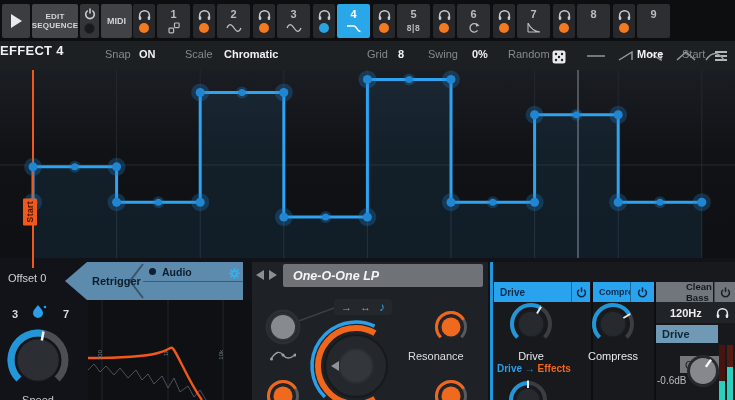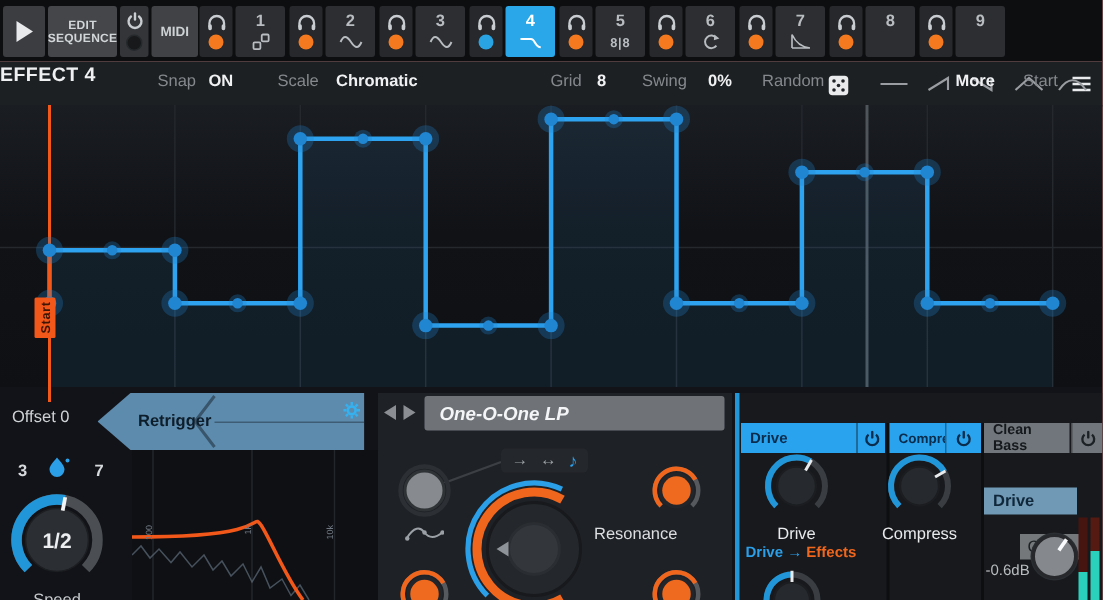--- a/index.html
+++ b/index.html
@@ -1,16 +1,16 @@
 <!DOCTYPE html>
 <html><head>
 <meta charset="utf-8">
 <style>
   html,body{margin:0;padding:0;background:#0a0b0d;}
-  #page{position:relative;width:735px;height:400px;overflow:hidden;background:#fca5a5;
+  #page{position:relative;width:735px;height:400px;overflow:hidden;background:#fde047;
         font-family:"Liberation Sans",sans-serif;-webkit-font-smoothing:antialiased;color:#d7dadd;}
   
   #topbar{position:absolute;left:0;top:0;width:735px;height:41px;background:#0d0e10;}
   .cellbtn{position:absolute;top:4px;height:34px;background:#3b3d41;border-radius:2px;
            display:flex;align-items:center;justify-content:center;box-sizing:border-box;}
   #playcell{left:2px;width:28px;}
   #playtri{width:0;height:0;border-left:11px solid #e8eaec;border-top:7px solid transparent;border-bottom:7px solid transparent;}
   #editcell{left:32px;width:46px;background:#44464a;}
   #editlbl{font-size:8px;font-weight:bold;color:#d3d6d9;text-align:center;line-height:9px;letter-spacing:.2px;}
   #pwrcell{left:80px;width:19px;background:#333538;flex-direction:column;gap:3px;}
@@ -69,29 +69,29 @@
   #prevbtn,#nextbtn{position:absolute;top:8px;width:0;height:0;border-top:5px solid transparent;border-bottom:5px solid transparent;}
   #prevbtn{left:4px;border-right:8px solid #8b8f93;}
   #nextbtn{left:17px;border-left:8px solid #8b8f93;}
   #presetbar{position:absolute;left:31px;top:2px;width:200px;height:23px;background:#6f7378;border-radius:2px;
              display:flex;align-items:center;font-style:italic;}
   #presetname{font-size:12.5px;font-weight:bold;color:#f4f5f6;padding-left:10px;}
   #iconbox{position:absolute;left:82px;top:37px;width:58px;height:16px;background:#24272c;border-radius:3px;
            display:flex;align-items:center;justify-content:center;gap:8px;font-size:11px;}
   #iconbox .gry{color:#9aa0a5;} #iconbox .blu{color:#2b9fe8;font-size:12px;}
   .knob{position:absolute;}
-  #resonancelbl{position:absolute;left:144px;top:88px;width:76px;font-size:11px;color:#dcdee0;}
+  #resonancelbl{position:absolute;left:156px;top:88px;width:76px;font-size:11px;color:#dcdee0;}
   
   #master{position:absolute;left:490px;top:4px;width:245px;height:138px;background:#17191d;}
   #masterborder{position:absolute;left:0;top:0;width:3px;height:138px;background:#2196d9;}
   #masterhdr{position:absolute;left:3px;top:0;width:242px;height:19px;background:#1d72c4;display:flex;align-items:center;}
   #masterttl{font-size:12px;font-weight:bold;color:#0a2336;padding-left:8px;letter-spacing:.5px;}
   .mtab{position:absolute;top:20px;height:20px;background:#2aa3ee;display:flex;align-items:center;box-sizing:border-box;}
   .mtab .mlbl{font-size:10px;font-weight:bold;color:#0b2d4d;padding-left:6px;}
-  .mtab.gray{background:#70767b;} .mtab.gray .mlbl{color:#15191d;}
+  .mtab.gray{background:#70767b;padding-left:24px;} .mtab.gray .mlbl{color:#15191d;}
   .pcell{position:absolute;top:20px;height:20px;display:flex;align-items:center;justify-content:center;
          border-left:1px solid rgba(0,0,0,.35);box-sizing:border-box;}
   .coldiv{position:absolute;top:20px;width:2px;height:118px;background:#0d0e10;}
   .klabel{position:absolute;font-size:11px;color:#e8eaec;text-align:center;}
   #routing{position:absolute;left:7px;top:101px;font-size:10px;font-weight:bold;white-space:nowrap;}
   #routing .r1{color:#2b9fe8;} #routing .r2{color:#f0661c;}
   #row120{position:absolute;left:166px;top:40px;width:79px;height:21px;background:#202327;display:flex;align-items:center;}
   #freqval{font-size:11px;font-weight:bold;color:#eceef0;margin-left:14px;}
   #row120 svg{margin-left:14px;}
   #rowout{position:absolute;left:166px;top:63px;width:62px;height:18px;background:#6f99b5;display:flex;align-items:center;}
@@ -405,41 +405,44 @@
 
   <div id="bottom">
     <div id="startstub"></div>
     <span id="offsetlbl">Offset 0</span>
 
     <div id="banner">
       <span id="bannerlbl">Retrigger</span>
       <svg style="position:absolute;left:58px;top:0" width="22" height="38">
         <path d="M20 2 L7 19 L20 36" stroke="rgba(20,32,44,.5)" stroke-width="2" fill="none"></path>
       </svg>
+      <div class="brow" style="top:0">
+        <span class="bullet"></span>
+        <span class="blbl">Audio</span>
+      </div>
       <div id="browdiv"></div>
       <svg id="bannergear" width="13" height="13" viewBox="0 0 13 13">
         <path d="M6.5 1 V3 M6.5 10 V12 M1 6.5 H3 M10 6.5 H12 M2.6 2.6 L4 4 M9 9 L10.4 10.4 M10.4 2.6 L9 4 M4 9 L2.6 10.4" stroke="#35b1f0" stroke-width="1.6"></path>
         <circle cx="6.5" cy="6.5" r="2.6" fill="none" stroke="#35b1f0" stroke-width="1.8"></circle>
       </svg>
     </div>
 
     <span id="rng3">3</span>
     <svg id="droplet" width="16" height="15" viewBox="0 0 16 15">
       <path d="M7 1 C9.5 4,12 6.5,12 9 a5 5 0 1 1 -10 0 C2 6.5,4.5 4,7 1 Z" fill="#2b9fe8"></path>
       <circle cx="14" cy="3" r="1.3" fill="#2b9fe8"></circle>
     </svg>
     <span id="rng7">7</span>
 
     <svg id="speedknob" class="knob" width="68" height="68" viewBox="0 0 68 68">
       <path d="M14.91 53.09 A27 27 0 1 1 53.09 53.09" fill="none" stroke="#4b4f54" stroke-width="7"></path>
       <path d="M14.91 53.09 A27 27 0 0 1 39.15 7.50" fill="none" stroke="#2196d9" stroke-width="7"></path>
       <circle cx="34" cy="34" r="21" fill="#2b2e33" stroke="#1c1e21"></circle>
       <path d="M37.8 14.4 L39.5 5.5" stroke="#f2f3f4" stroke-width="2.5"></path>
     </svg>
-    <div id="speedval">1/2</div>
     <div id="speedlbl">Speed</div>
 
     <div id="spectrum">
       <svg width="164" height="100" viewBox="0 0 164 100">
         <path d="M14 0 V100 M80 0 V100 M135 0 V100" stroke="#23262b" stroke-width="1"></path>
         <path d="M0 70 L6 64 L12 72 L18 66 L26 75 L32 68 L40 78 L48 70 L54 80 L60 74 L66 84 L74 76 L80 88 L86 78 L92 92 L100 86 L106 97 L112 90 L118 100" fill="none" stroke="#5f6d7d" stroke-width="1" opacity="0.7"></path>
         <path d="M0 58 C30 58,55 57,70 53 S82 45,86 50 C92 59,102 84,114 100" fill="none" stroke="#f2581a" stroke-width="2.4"></path>
       </svg>
       <span class="freqlbl" style="left:9px;top:50px">100</span>
       <span class="freqlbl" style="left:75px;top:50px">1k</span>
@@ -554,20 +557,28 @@
       </svg>
 
       <svg class="knob" style="left:99px;top:38px" width="48" height="48" viewBox="0 0 48 48">
         <path d="M10.56 37.44 A19 19 0 1 1 37.44 37.44" fill="none" stroke="#3a3e43" stroke-width="4"></path>
         <path d="M10.56 37.44 A19 19 0 1 1 40.45 14.50" fill="none" stroke="#2196d9" stroke-width="4"></path>
         <circle cx="24" cy="24" r="13" fill="#26292d" stroke="#1b1d20" stroke-width="1.5"></circle>
         <path d="M34.4 18 L41.3 14" stroke="#e8eaec" stroke-width="2"></path>
       </svg>
       <div class="klabel" style="left:93px;top:88px;width:60px">Compress</div>
 
+      <div id="row120">
+        <span id="freqval">120Hz</span>
+        <svg width="13" height="12" viewBox="0 0 12 11">
+          <path d="M1.5 8.5 V6 a4.5 4.5 0 0 1 9 0 v2.5" fill="none" stroke="#e8eaec" stroke-width="1.4"></path>
+          <rect x="0.8" y="6.6" width="2.2" height="3.6" rx="1" fill="#e8eaec"></rect>
+          <rect x="9" y="6.6" width="2.2" height="3.6" rx="1" fill="#e8eaec"></rect>
+        </svg>
+      </div>
       <div id="rowout">
         <span id="outlbl">Drive</span>
       </div>
       <div id="gaintab">
         <span id="gainlbl">Gain</span>
       </div>
       <svg class="knob" style="left:193px;top:89px" width="40" height="40" viewBox="0 0 40 40">
         <circle cx="20" cy="20" r="16" fill="#2a2d31"></circle>
         <circle cx="20" cy="20" r="14" fill="#85898d" stroke="#26282b" stroke-width="2"></circle>
         <path d="M22.9 15.9 L28 8.6" stroke="#fafbfc" stroke-width="2.4"></path>

